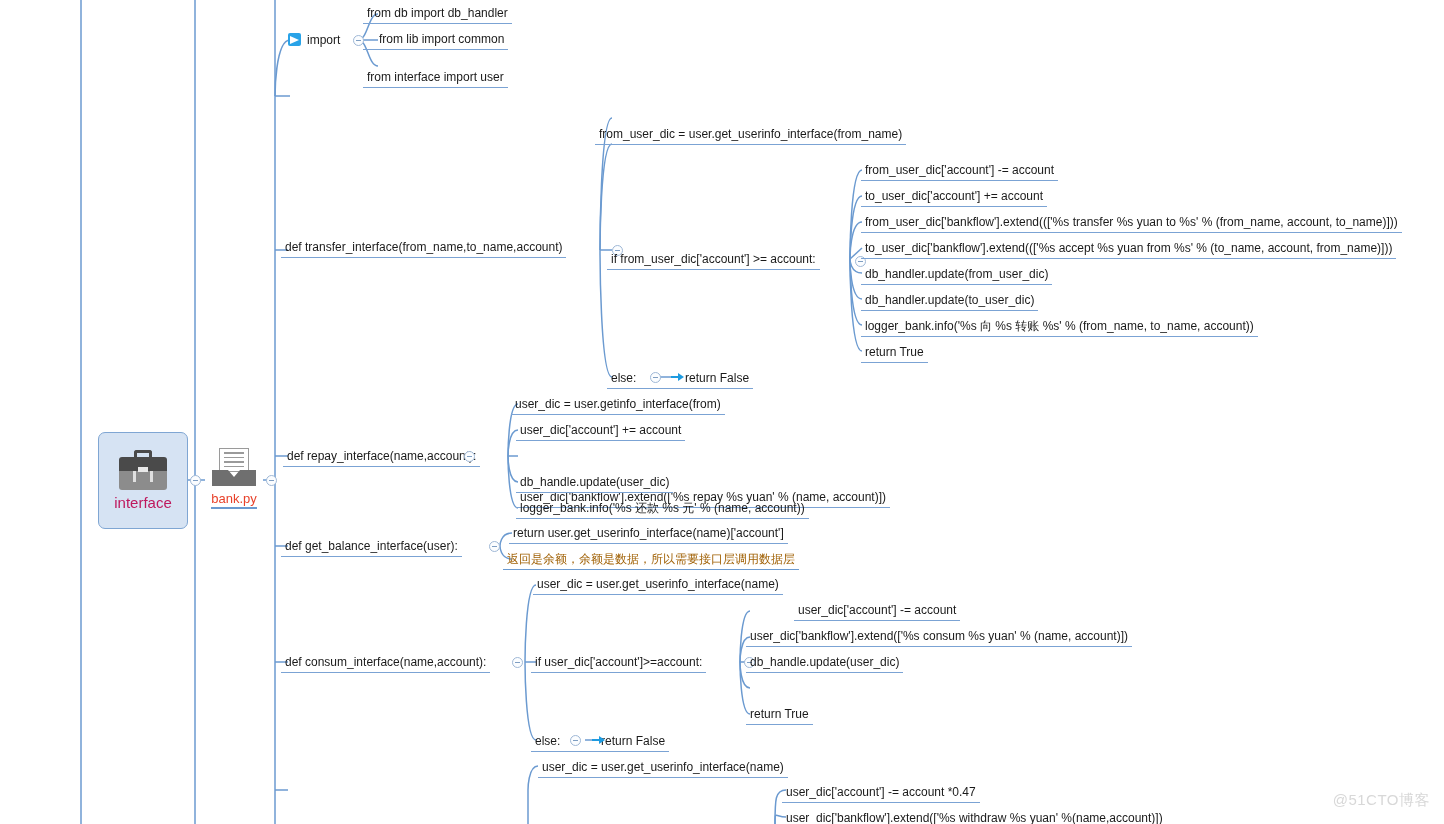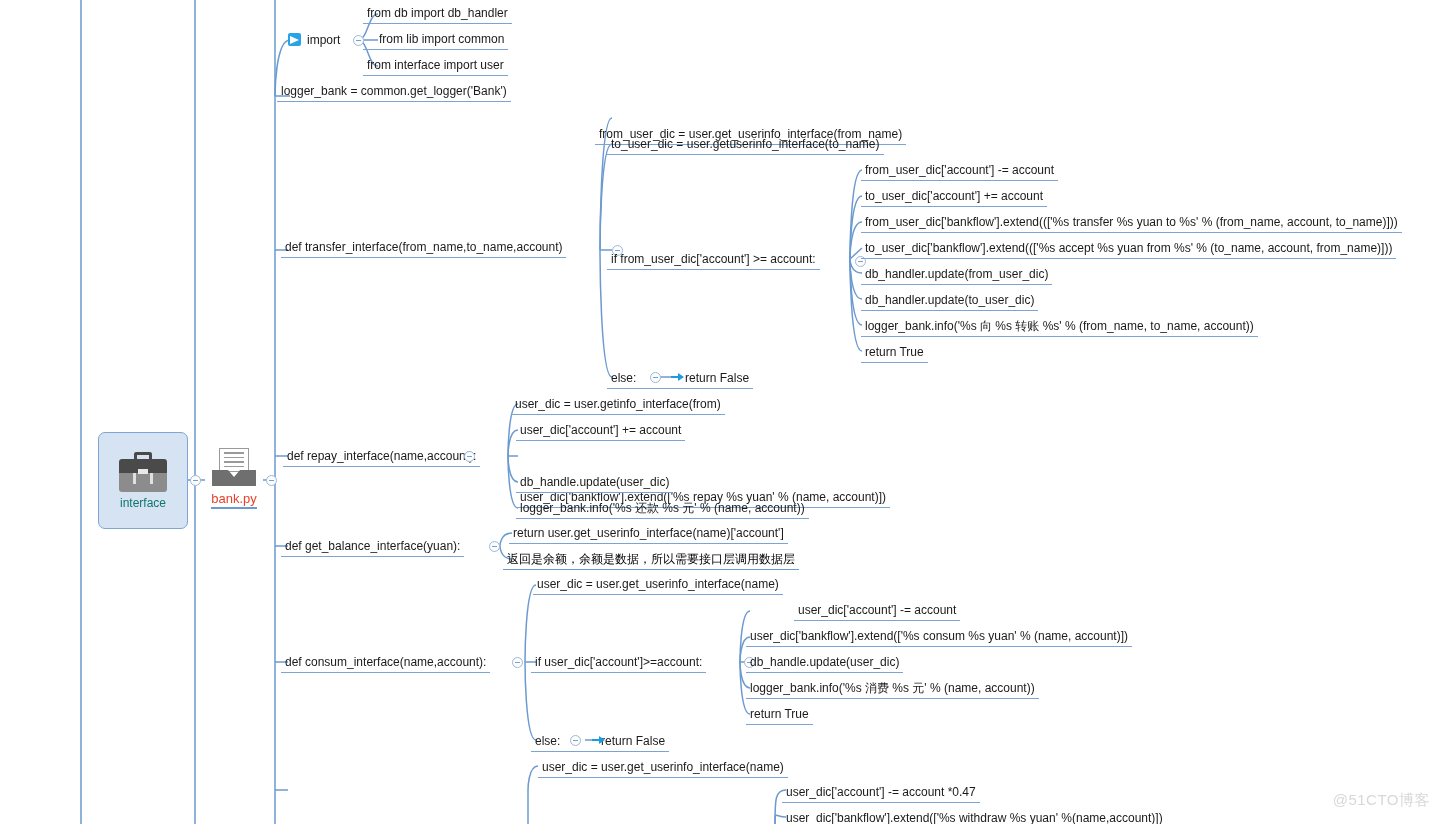--- a/index.html
+++ b/index.html
@@ -22,38 +22,38 @@
     color:#1a1a1a;
     line-height:16px;
     padding:1px 4px 2px 4px;
     box-sizing:border-box;
   }
   .topic .txt{display:inline-block;}
   .ul{ border-bottom:1.6px solid #7ba3d4; }
 
   
   .redline{
-    color:#000000;
+    color:#a16207;
     border-bottom:1.8px solid #6b9ad0;
   }
 
   
   #root-node{
     position:absolute;
     left:98px;top:432px;
     width:90px;height:97px;
     background:#d6e3f3;
     border:1.2px solid #7fa6d3;
     border-radius:7px;
     box-sizing:border-box;
     display:flex;flex-direction:column;
     align-items:center;justify-content:center;
   }
   #root-node .root-label{
-    font-size:12px;color:#0f766e;margin-top:2px;
+    font-size:15px;color:#be185d;margin-top:2px;
   }
 
   
   #file-node{
     position:absolute;left:205px;top:448px;
     width:58px;height:62px;
     display:flex;flex-direction:column;align-items:center;
   }
   #file-node .file-label{
     font-size:13px;color:#e8412a;margin-top:1px;
@@ -249,38 +249,32 @@
     <span class="txt">import</span>
   </div>
   <div class="collapse" style="left:353px;top:35px;"></div>
 
   <div class="topic ul" style="left:363px;top:4px;">
     <span class="txt">from db import db_handler</span>
   </div>
   <div class="topic ul" style="left:363px;top:30px;padding-left:16px;">
     <span class="txt">from lib import common</span>
   </div>
-  <div class="topic ul" style="left:363px;top:56px;">
+  <div class="topic ul" style="left:363px;top:68px;">
     <span class="txt">from interface import user</span>
   </div>
 
-  <div class="topic ul" style="left:277px;top:82px;">
-    <span class="txt">logger_bank = common.get_logger('Bank')</span>
-  </div>
 
   <div class="topic ul" style="left:281px;top:238px;">
     <span class="txt">def transfer_interface(from_name,to_name,account)</span>
   </div>
   <div class="collapse" style="left:612px;top:245px;"></div>
 
   <div class="topic ul" style="left:595px;top:109px;margin-top:16px;">
     <span class="txt">from_user_dic = user.get_userinfo_interface(from_name)</span>
-  </div>
-  <div class="topic ul" style="left:607px;top:135px;">
-    <span class="txt">to_user_dic = user.getuserinfo_interface(to_name)</span>
   </div>
 
   <div class="topic ul" style="left:607px;top:250px;">
     <span class="txt">if from_user_dic['account'] &gt;= account:</span>
   </div>
   <div class="collapse" style="left:855px;top:256px;"></div>
 
   <div class="topic ul" style="left:861px;top:161px;">
     <span class="txt">from_user_dic['account'] -= account</span>
   </div>
@@ -329,21 +323,21 @@
     <span class="txt">user_dic['bankflow'].extend(['%s repay %s yuan' % (name, account)])</span>
   </div>
   <div class="topic ul" style="left:516px;top:473px;">
     <span class="txt">db_handle.update(user_dic)</span>
   </div>
   <div class="topic ul" style="left:516px;top:499px;">
     <span class="txt">logger_bank.info('%s 还款 %s 元' % (name, account))</span>
   </div>
 
   <div class="topic ul" style="left:281px;top:537px;">
-    <span class="txt">def get_balance_interface(yuan):</span>
+    <span class="txt">def get_balance_interface(user):</span>
   </div>
   <div class="collapse" style="left:489px;top:541px;"></div>
 
   <div class="topic ul" style="left:509px;top:524px;">
     <span class="txt">return user.get_userinfo_interface(name)['account']</span>
   </div>
   <div class="topic redline" style="left:503px;top:550px;">
     <span class="txt">返回是余额，余额是数据，所以需要接口层调用数据层</span>
   </div>
 
@@ -362,23 +356,20 @@
   <div class="collapse" style="left:744px;top:657px;"></div>
 
   <div class="topic ul" style="left:746px;top:601px;margin-left:48px;">
     <span class="txt">user_dic['account'] -= account</span>
   </div>
   <div class="topic ul" style="left:746px;top:627px;">
     <span class="txt">user_dic['bankflow'].extend(['%s consum %s yuan' % (name, account)])</span>
   </div>
   <div class="topic ul" style="left:746px;top:653px;">
     <span class="txt">db_handle.update(user_dic)</span>
-  </div>
-  <div class="topic ul" style="left:746px;top:679px;">
-    <span class="txt">logger_bank.info('%s 消费 %s 元' % (name, account))</span>
   </div>
   <div class="topic ul" style="left:746px;top:705px;">
     <span class="txt">return True</span>
   </div>
 
   <div class="topic ul" style="left:531px;top:732px;">
     <span class="txt">else:</span>
     <span style="display:inline-block;width:34px;"></span>
     <span class="txt">return False</span>
   </div>

